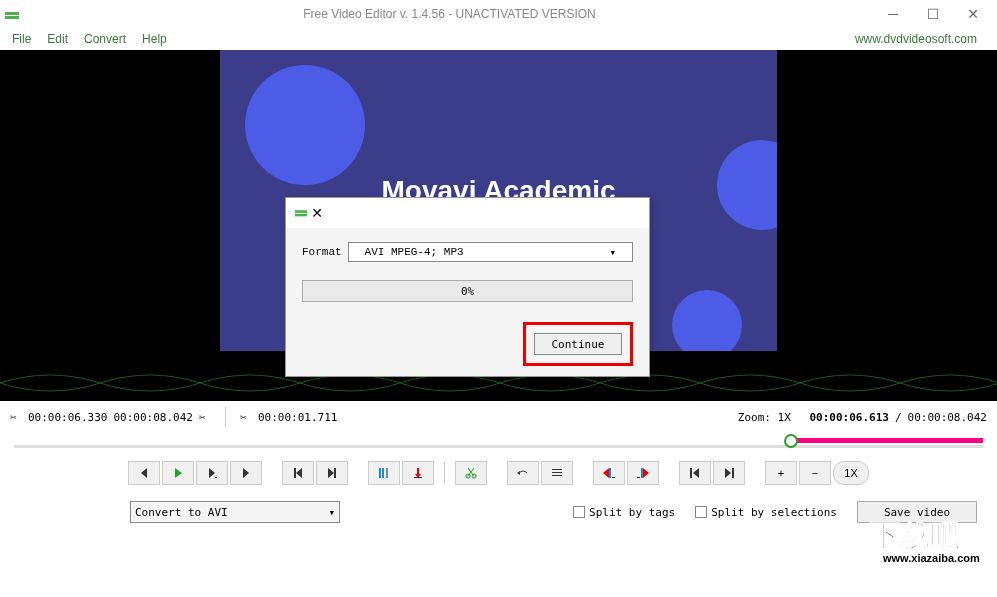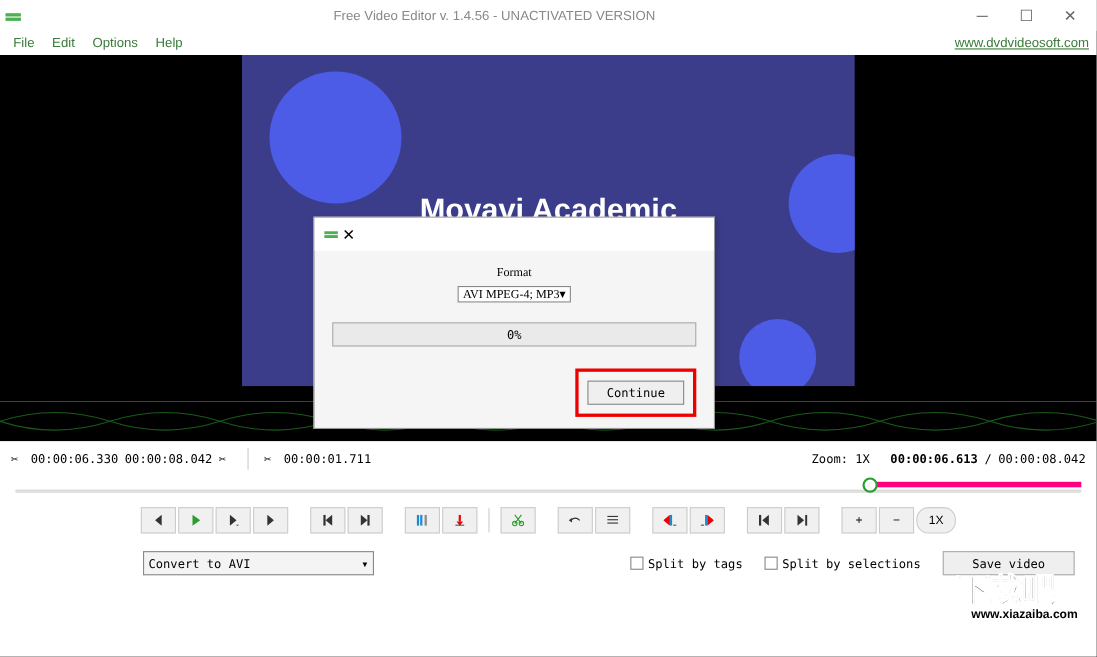--- a/index.html
+++ b/index.html
@@ -6,21 +6,21 @@
 body { font-family: "Segoe UI", Tahoma, sans-serif; font-size: 12px; background: #fff; width: 997px; height: 597px; overflow: hidden; position: relative; }
 .titlebar { display: flex; align-items: center; height: 28px; background: #fff; padding: 0 4px; text-align: center; }
 .app-icon { width: 16px; height: 16px; margin-right: 6px; }
 .app-icon svg { width: 16px; height: 16px; }
 .titlebar-text { flex: 1; color: #888; font-size: 12px; }
 .win-controls { display: flex; }
 .win-btn { width: 40px; height: 28px; display: flex; align-items: center; justify-content: center; color: #666; font-size: 14px; }
 .menubar { display: flex; align-items: center; height: 22px; padding: 0 4px; color: #3a7a3a; }
 .menubar .menu-item { padding: 2px 8px; cursor: pointer; }
 .menubar .spacer { flex: 1; }
-.menubar .site-link { color: #3a7a3a; text-decoration: underline; margin-right: 3px; }
+.menubar .site-link { color: #3a7a3a; margin-right: 16px; }
 .preview { background: #000; height: 315px; position: relative; overflow: hidden; }
 .preview-inner { position: absolute; left: 220px; top: 0; width: 557px; height: 301px; background: #3c3d8a; overflow: hidden; }
 .circle { position: absolute; border-radius: 50%; background: #4c5ce6; }
 .circle.c1 { width: 120px; height: 120px; left: 25px; top: 15px; }
 .circle.c2 { width: 70px; height: 70px; right: 35px; top: 240px; }
 .circle.c3 { width: 90px; height: 90px; right: -30px; top: 90px; }
 .preview-text { position: absolute; left: 50%; top: 125px; transform: translateX(-50%); color: #fff; font-size: 28px; font-weight: 600; }
 .waveform { height: 36px; background: #000; position: relative; overflow: hidden; }
 .waveform svg { width: 100%; height: 100%; }
 .time-row { display: flex; align-items: center; padding: 6px 10px; font-family: monospace; font-size: 11px; }
@@ -47,22 +47,22 @@
 .checkbox-wrap { display: flex; align-items: center; gap: 4px; font-family: monospace; font-size: 11px; cursor: pointer; }
 .checkbox-box { width: 12px; height: 12px; border: 1px solid #888; background: #fff; }
 .save-btn { width: 120px; height: 22px; background: #efefef; border: 1px solid #aaa; font-family: monospace; font-size: 11px; display: flex; align-items: center; justify-content: center; cursor: pointer; }
 
 
 .dialog { position: absolute; left: 285px; top: 197px; width: 365px; background: #f5f5f5; border: 1px solid #999; box-shadow: 2px 2px 6px rgba(0,0,0,0.2); }
 .dialog-title { display: flex; align-items: center; padding: 6px 8px; background: #fff; }
 .dialog-title-text { flex: 1; font-size: 12px; margin-left: 6px; }
 .dialog-close { width: 18px; height: 18px; display: flex; align-items: center; justify-content: center; font-size: 14px; cursor: pointer; }
 .dialog-body { padding: 14px 16px 10px; }
-.format-row { display: flex; align-items: center; gap: 6px; font-family: Liberation Serif, serif; font-size: 11px; flex-direction: column; }
-.format-select { flex: 1; height: 20px; border: 1px solid #888; background: #fff; display: flex; align-items: center; padding: 0 4px; cursor: pointer; }
+.format-row { display: flex; align-items: center; gap: 6px; font-family: Liberation Mono, monospace; font-size: 11px; }
+.format-select { flex: 1; height: 20px; border: 1px solid #888; background: #fff; display: flex; align-items: center; padding: 0 16px; cursor: pointer; }
 .format-select .arrow { margin-left: auto; }
 .progress-bar { margin-top: 18px; height: 22px; border: 1px solid #aaa; background: #eaeaea; display: flex; align-items: center; justify-content: center; font-family: monospace; font-size: 11px; }
 .dialog-btn-row { display: flex; justify-content: flex-end; margin-top: 20px; }
 .continue-wrap { border: 3px solid #e00; padding: 8px; }
 .continue-btn { width: 88px; height: 22px; background: #efefef; border: 1px solid #888; font-family: monospace; font-size: 11px; display: flex; align-items: center; justify-content: center; cursor: pointer; }
 
 
 .watermark { position: absolute; right: 2px; bottom: 26px; }
 .watermark svg text { font-weight: 900; }
 </style>
@@ -80,21 +80,21 @@
   <div class="win-controls">
     <div class="win-btn">─</div>
     <div class="win-btn">☐</div>
     <div class="win-btn">✕</div>
   </div>
 </div>
 
 <div class="menubar">
   <span class="menu-item">File</span>
   <span class="menu-item">Edit</span>
-  <span class="menu-item">Options</span>
+  <span class="menu-item">Convert</span>
   <span class="menu-item">Help</span>
   <span class="spacer"></span>
   <a class="site-link">www.dvdvideosoft.com</a>
 </div>
 
 <div class="preview">
   <div class="preview-inner">
     <div class="circle c1"></div>
     <div class="circle c2"></div>
     <div class="circle c3"></div>

